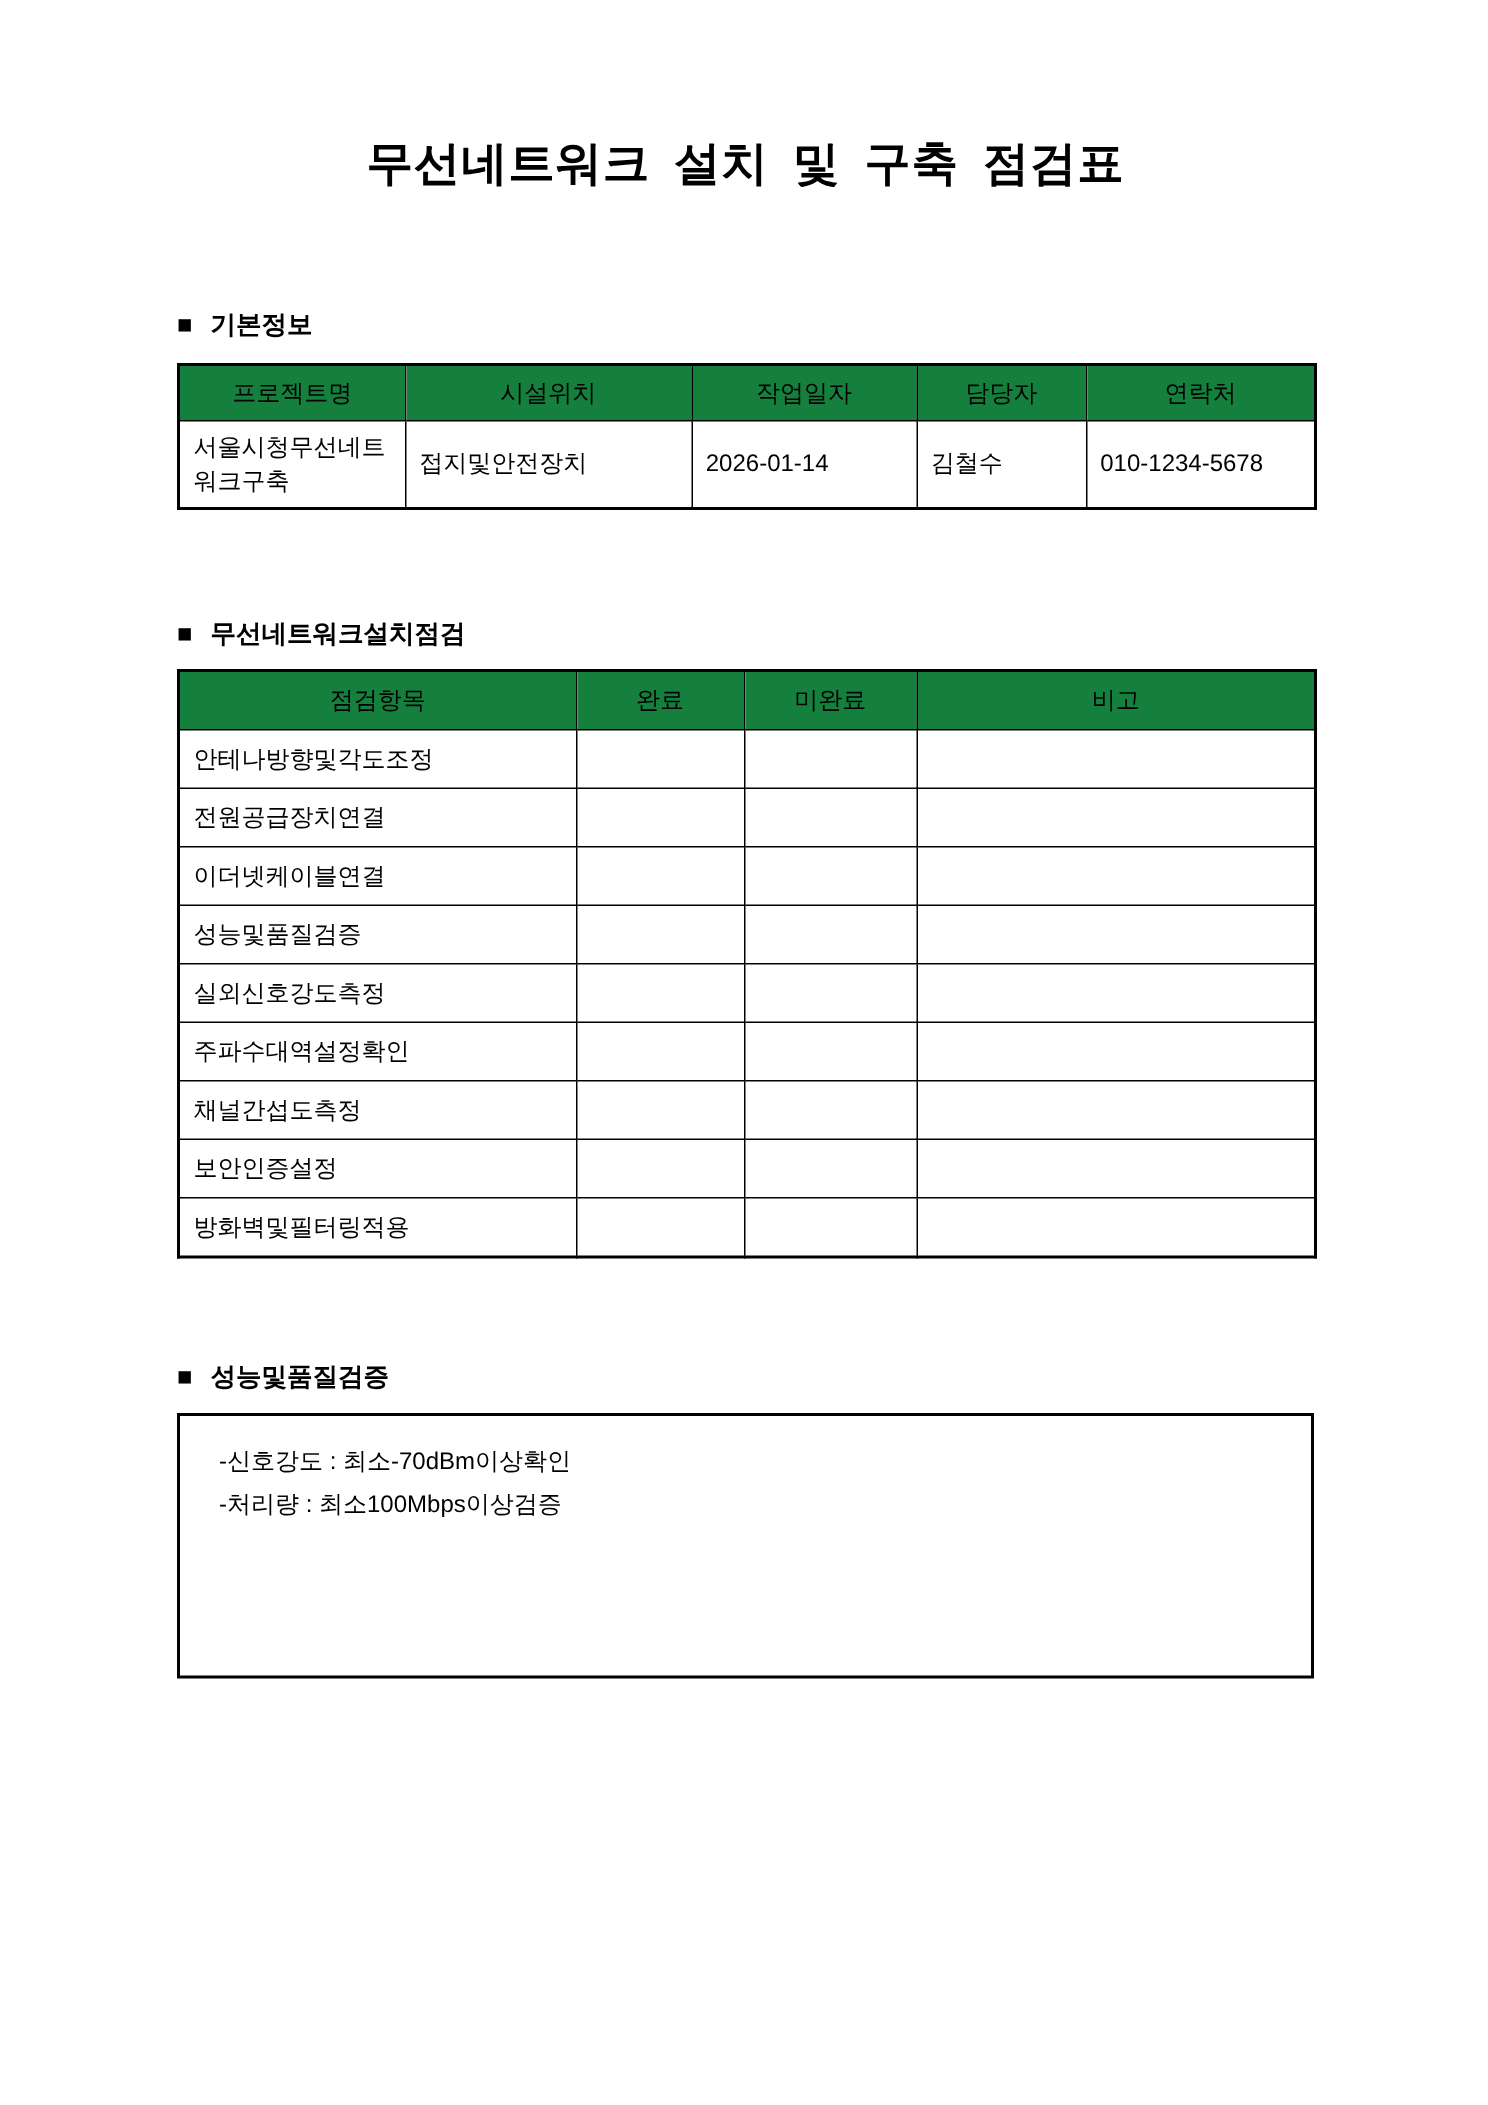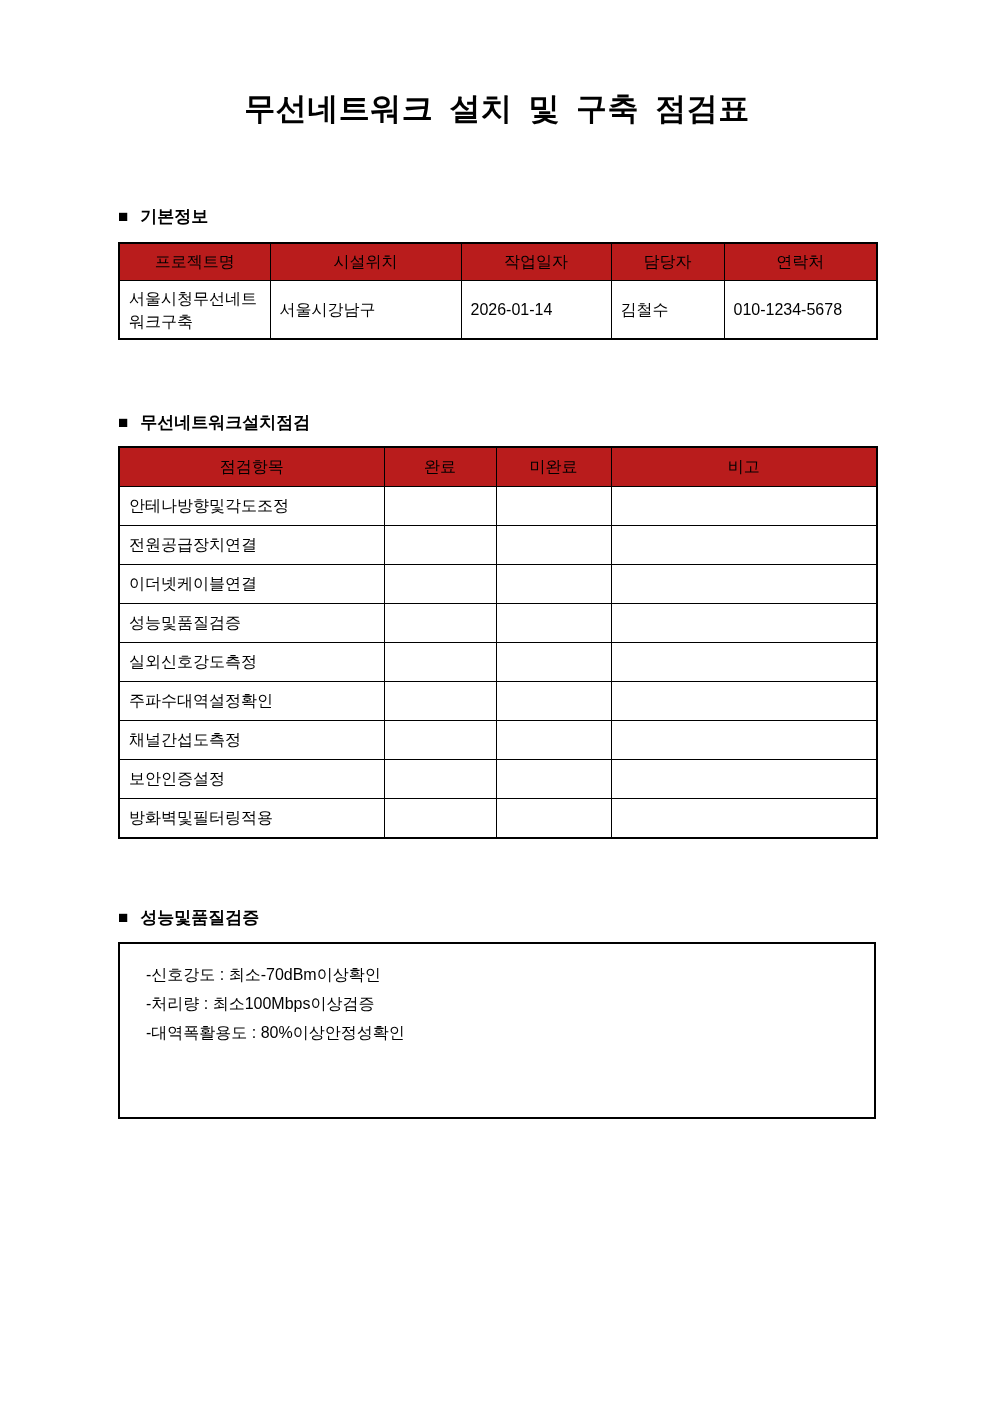--- a/index.html
+++ b/index.html
@@ -50,21 +50,21 @@
     width: 758px;
     border: 2px solid #000000;
   }
   th, td {
     border: 1.5px solid #000000;
     font-size: 16px;
     font-weight: 400;
     overflow: hidden;
   }
   th {
-    background: #b91c1c;
+    background: #15803d;
     text-align: center;
     padding: 0 20px;
   }
   td {
     text-align: left;
     padding: 0 9px;
     vertical-align: middle;
   }
 
   .info-table { margin-top: 15px; }
@@ -117,21 +117,21 @@
         <th>프로젝트명</th>
         <th>시설위치</th>
         <th>작업일자</th>
         <th>담당자</th>
         <th>연락처</th>
       </tr>
     </thead>
     <tbody>
       <tr>
         <td>서울시청무선네트워크구축</td>
-        <td>서울시강남구</td>
+        <td>접지및안전장치</td>
         <td>2026-01-14</td>
         <td>김철수</td>
         <td>010-1234-5678</td>
       </tr>
     </tbody>
   </table>
 
   <div class="section-heading sh-check">
     <span class="bullet">■</span>
     <span>무선네트워크설치점검</span>
@@ -211,16 +211,15 @@
   </table>
 
   <div class="section-heading sh-perf">
     <span class="bullet">■</span>
     <span>성능및품질검증</span>
   </div>
 
   <div class="perf-box">
     <p>-신호강도 : 최소-70dBm이상확인</p>
     <p>-처리량 : 최소100Mbps이상검증</p>
-    <p>-대역폭활용도 : 80%이상안정성확인</p>
   </div>
 
 </div>
 
 </body></html>

